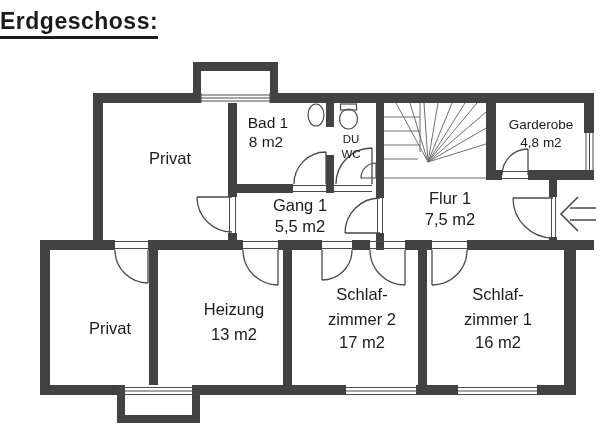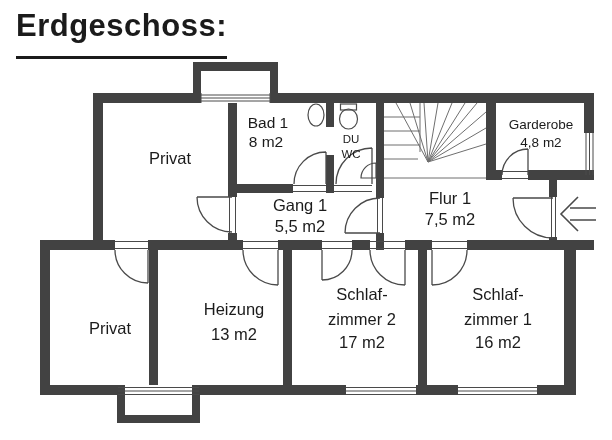--- a/index.html
+++ b/index.html
@@ -4,24 +4,24 @@
 <style>
   html,body{margin:0;padding:0;}
   .page{
     position:relative;
     width:612px;height:440px;
     background:var(--background,#fff);
     overflow:hidden;
     font-family:"Liberation Sans", sans-serif;
   }
   .title{
-    position:absolute;left:16px;top:8px;
-    font-size:31px;font-weight:bold;color:var(--text,#111);
+    position:absolute;left:0;top:8px;
+    font-size:23px;font-weight:bold;color:var(--text,#111);
     border-bottom:3px solid var(--text,#111);
-    padding-bottom:12px;letter-spacing:.5px;
+    padding-bottom:1px;letter-spacing:.5px;
     display:inline-block;
   }
   svg{position:absolute;left:0;top:0;}
   .wall{fill:var(--wall,#424242);stroke:none;}
   .thin{stroke:var(--line,#4a4a4a);stroke-width:1;fill:none;}
   .door{stroke:var(--line,#4a4a4a);stroke-width:1.3;fill:none;}
   .stair{stroke:var(--stair,#6a6a6a);stroke-width:1;fill:none;}
   .fixture{stroke:var(--line,#4a4a4a);stroke-width:1.2;fill:none;}
   .arrow{stroke:var(--line,#4a4a4a);stroke-width:1.6;fill:none;}
   text{fill:var(--text,#1b1b1b);text-anchor:middle;font-family:"Liberation Sans", sans-serif;}

